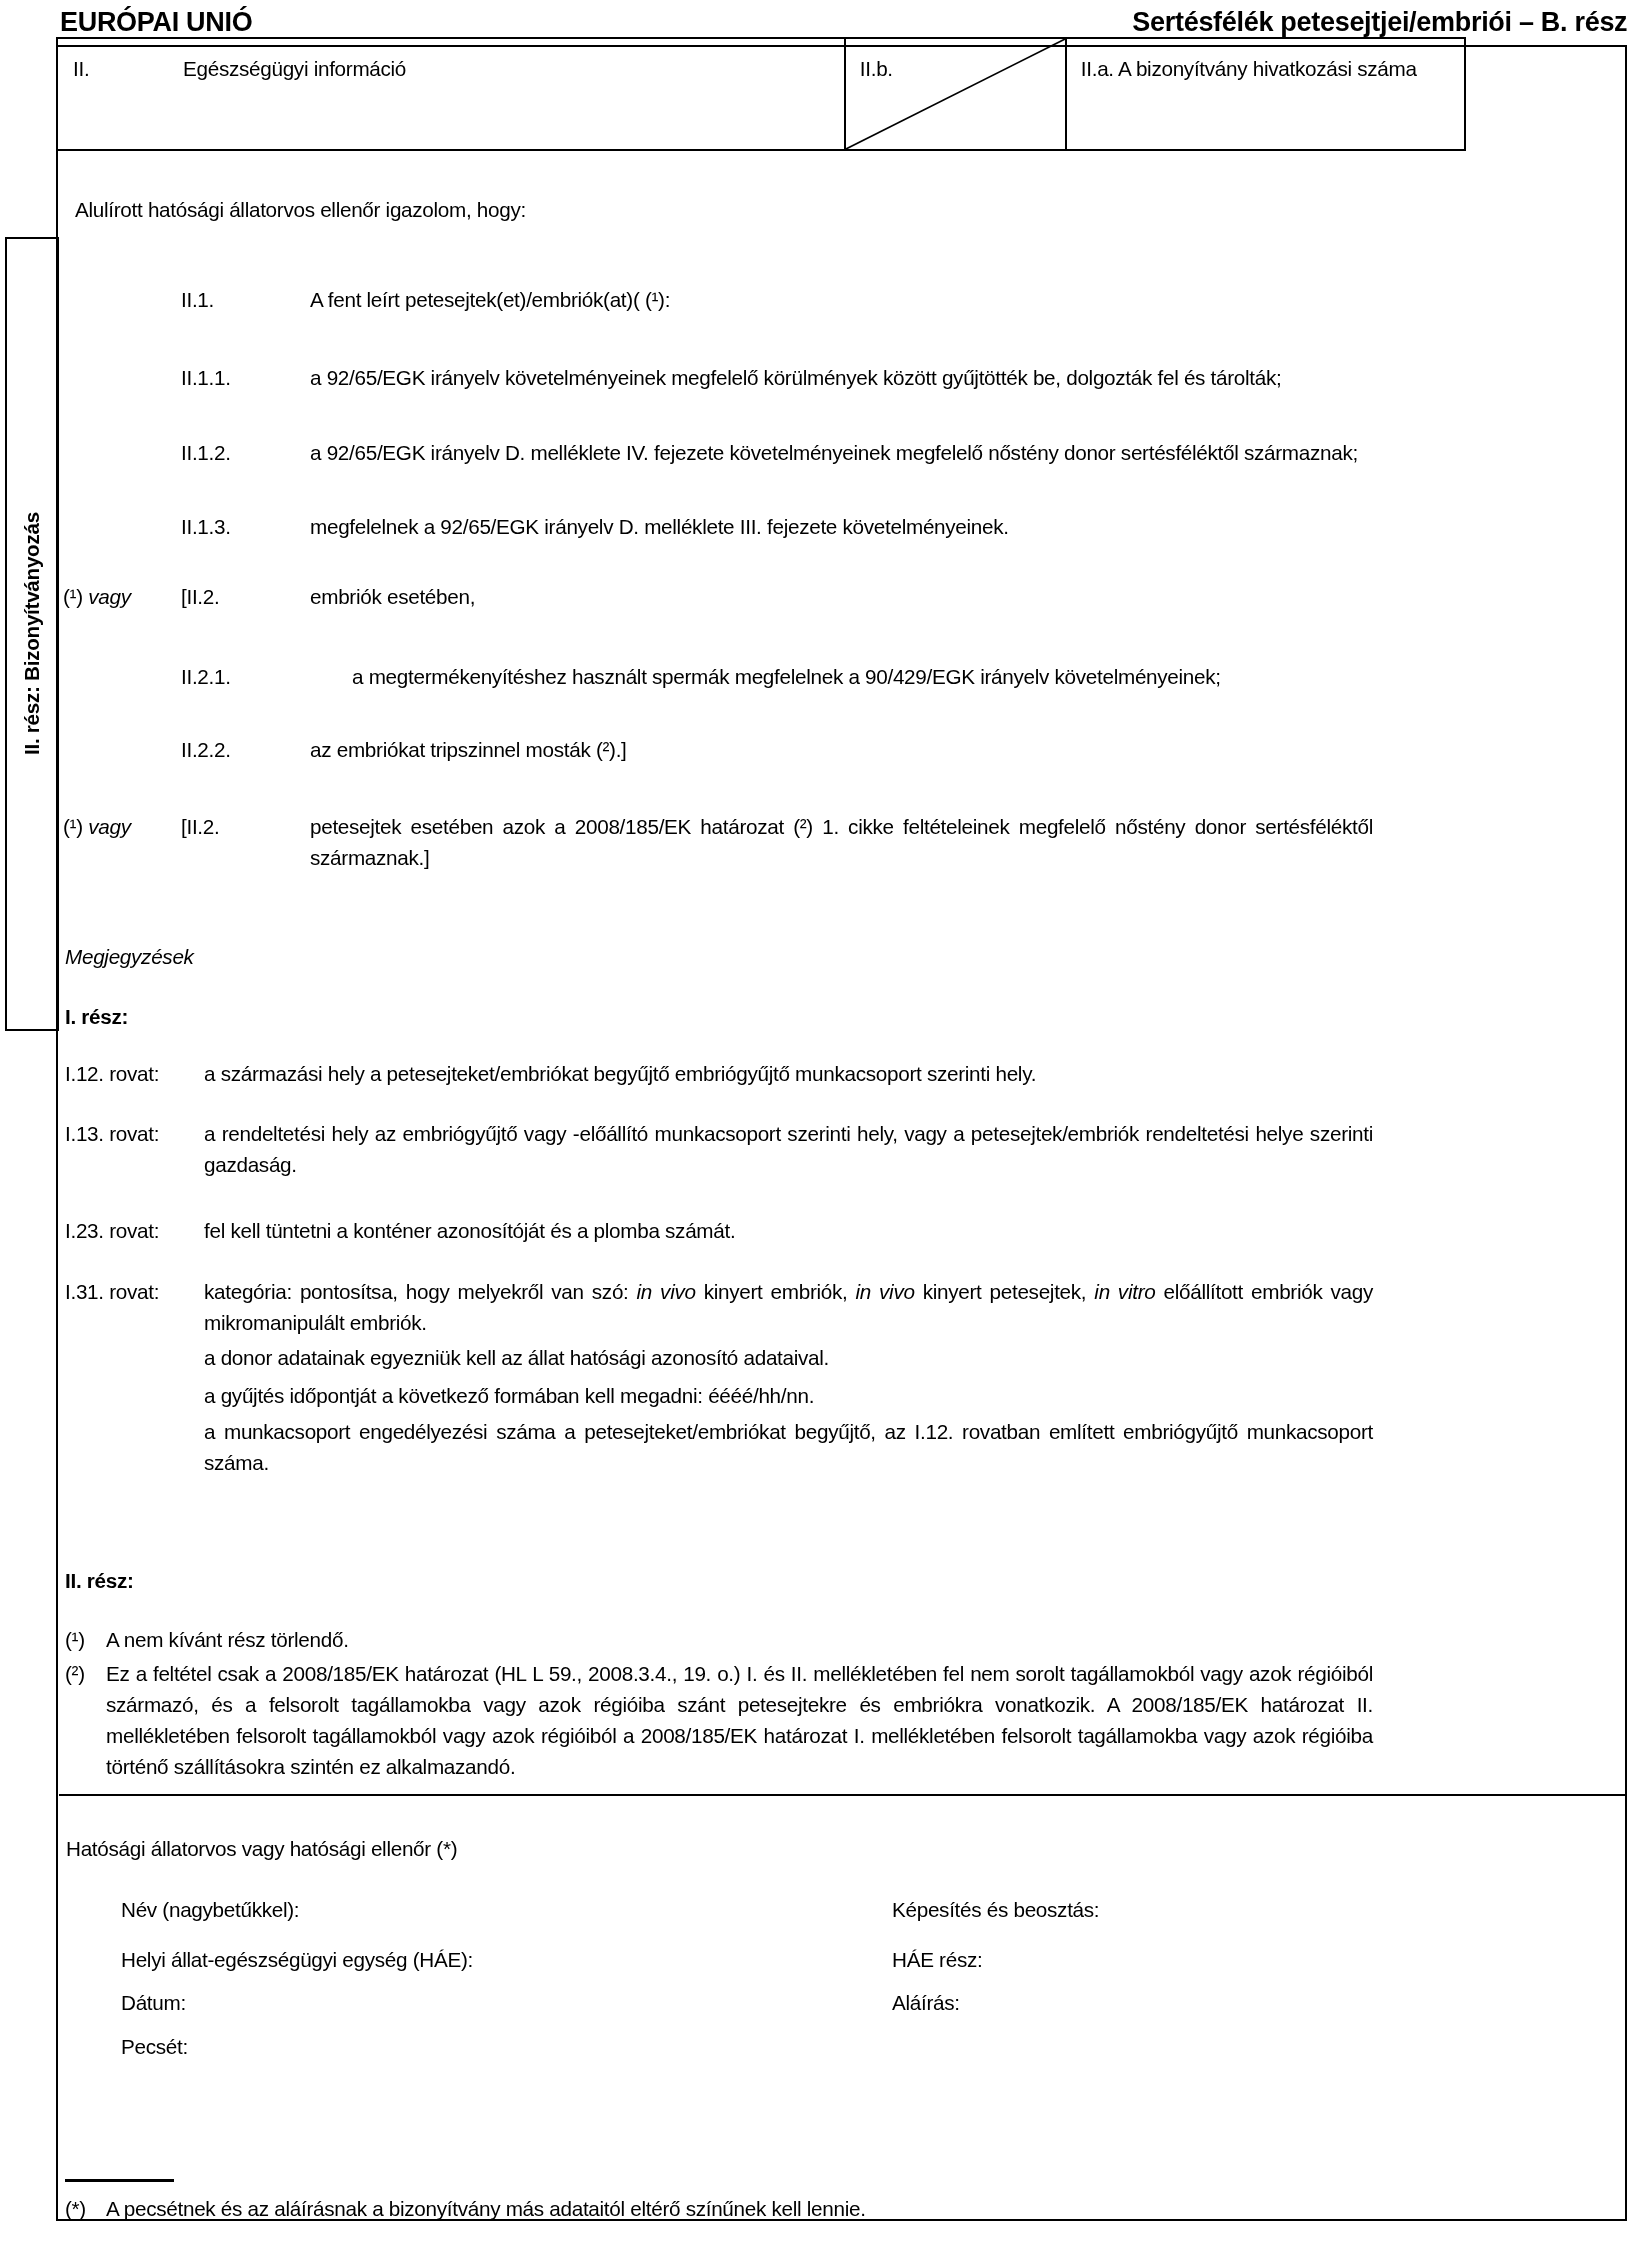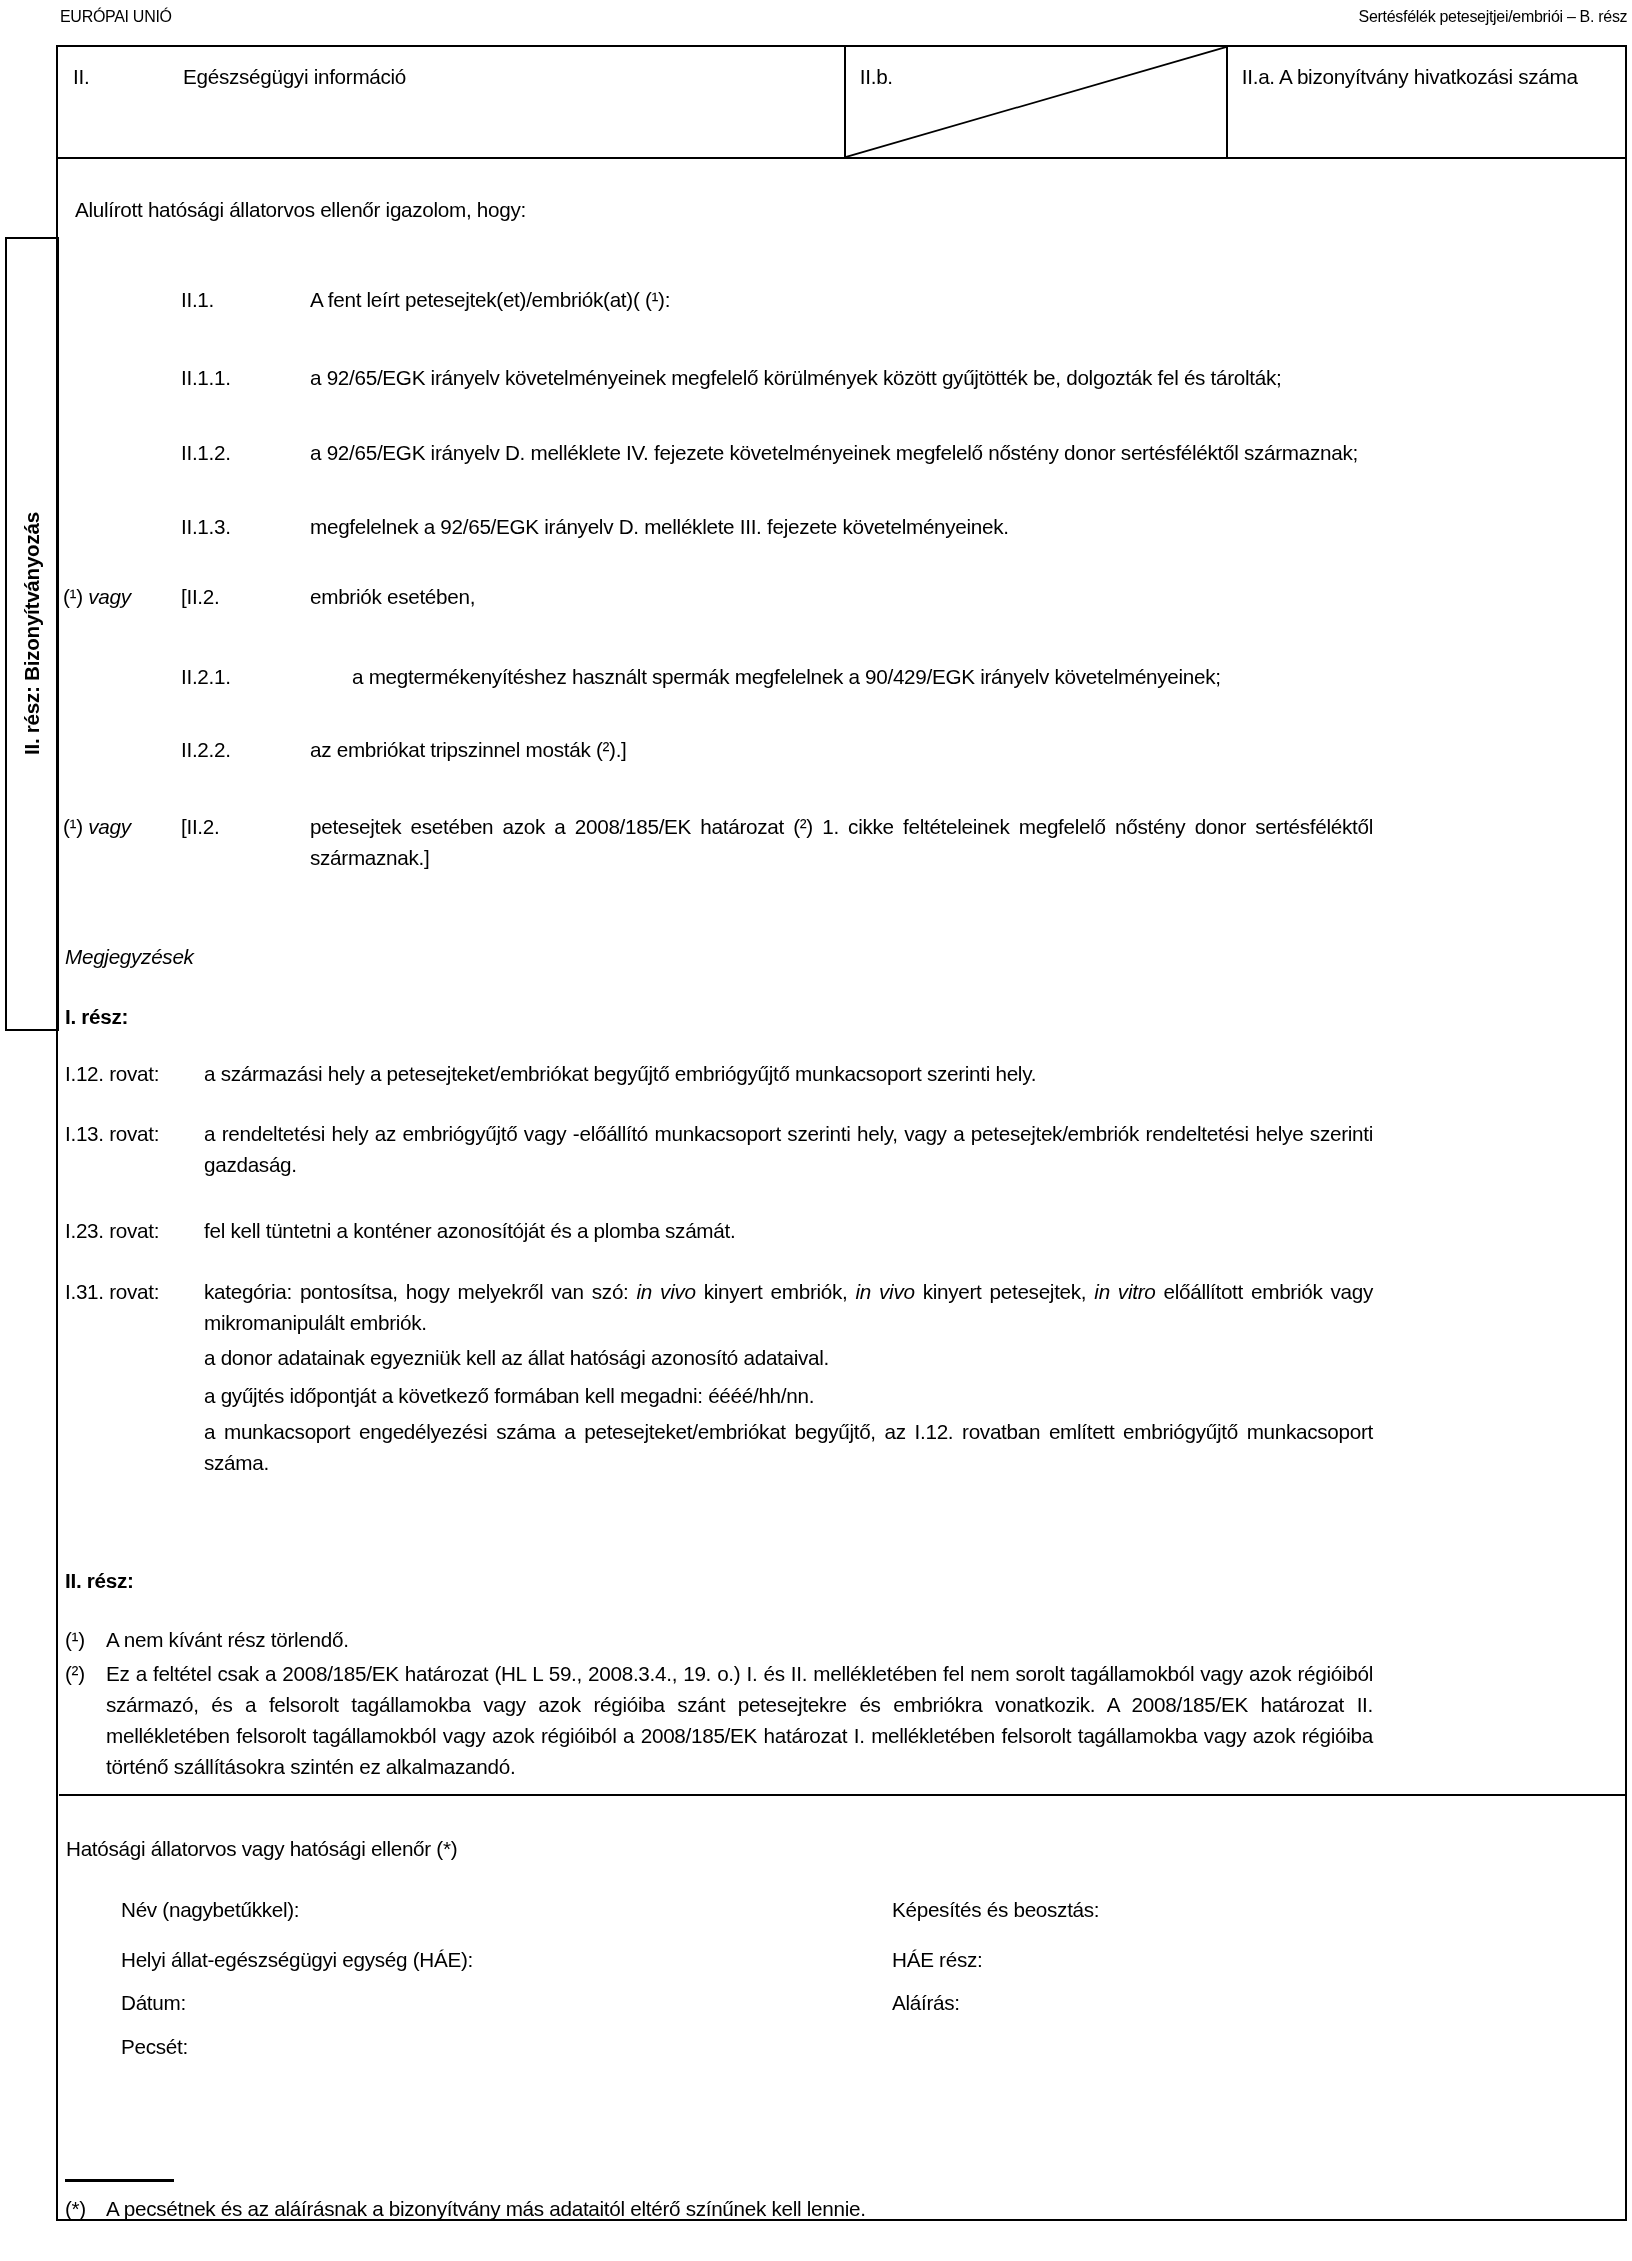--- a/index.html
+++ b/index.html
@@ -11,28 +11,28 @@
     font-family:"Liberation Sans","DejaVu Sans",sans-serif;
     font-size:20.7px;
     letter-spacing:-0.3px;
     line-height:1.5;
     overflow:hidden;
   }
   .abs{position:absolute;}
   .b{font-weight:bold;text-align:right;}
   .it{font-style:italic;}
   .just{text-align:justify;}
-  .top-title{font-size:16px;font-weight:normal;line-height:1.1;}
+  .top-title{font-size:27px;font-weight:bold;line-height:1.1;}
 
   .main-border{
     left:56px;top:45px;width:1571px;height:2176px;
     border:2.9px solid #000;box-sizing:border-box;
   }
   .header-row{
-    left:56px;top:45px;width:1571px;height:114px;
+    left:56px;top:37px;width:1410px;height:114px;
     border:2.9px solid #000;border-bottom:2.3px solid #000;
     box-sizing:border-box;display:flex;
   }
   .hcell{position:relative;box-sizing:border-box;height:100%;}
   .hcell-1{width:786px;}
   .hcell-2{width:399px;border-left:2.3px solid #000;padding:13.8px 13.8px 0 13.8px;}
   .hcell-3{flex:1;border-left:2.3px solid #000;padding:13.8px 0 0 13.8px;}
   .hcell-2 .just{line-height:1.5;}
   .diag{position:absolute;left:0;top:0;width:100%;height:100%;}
 

